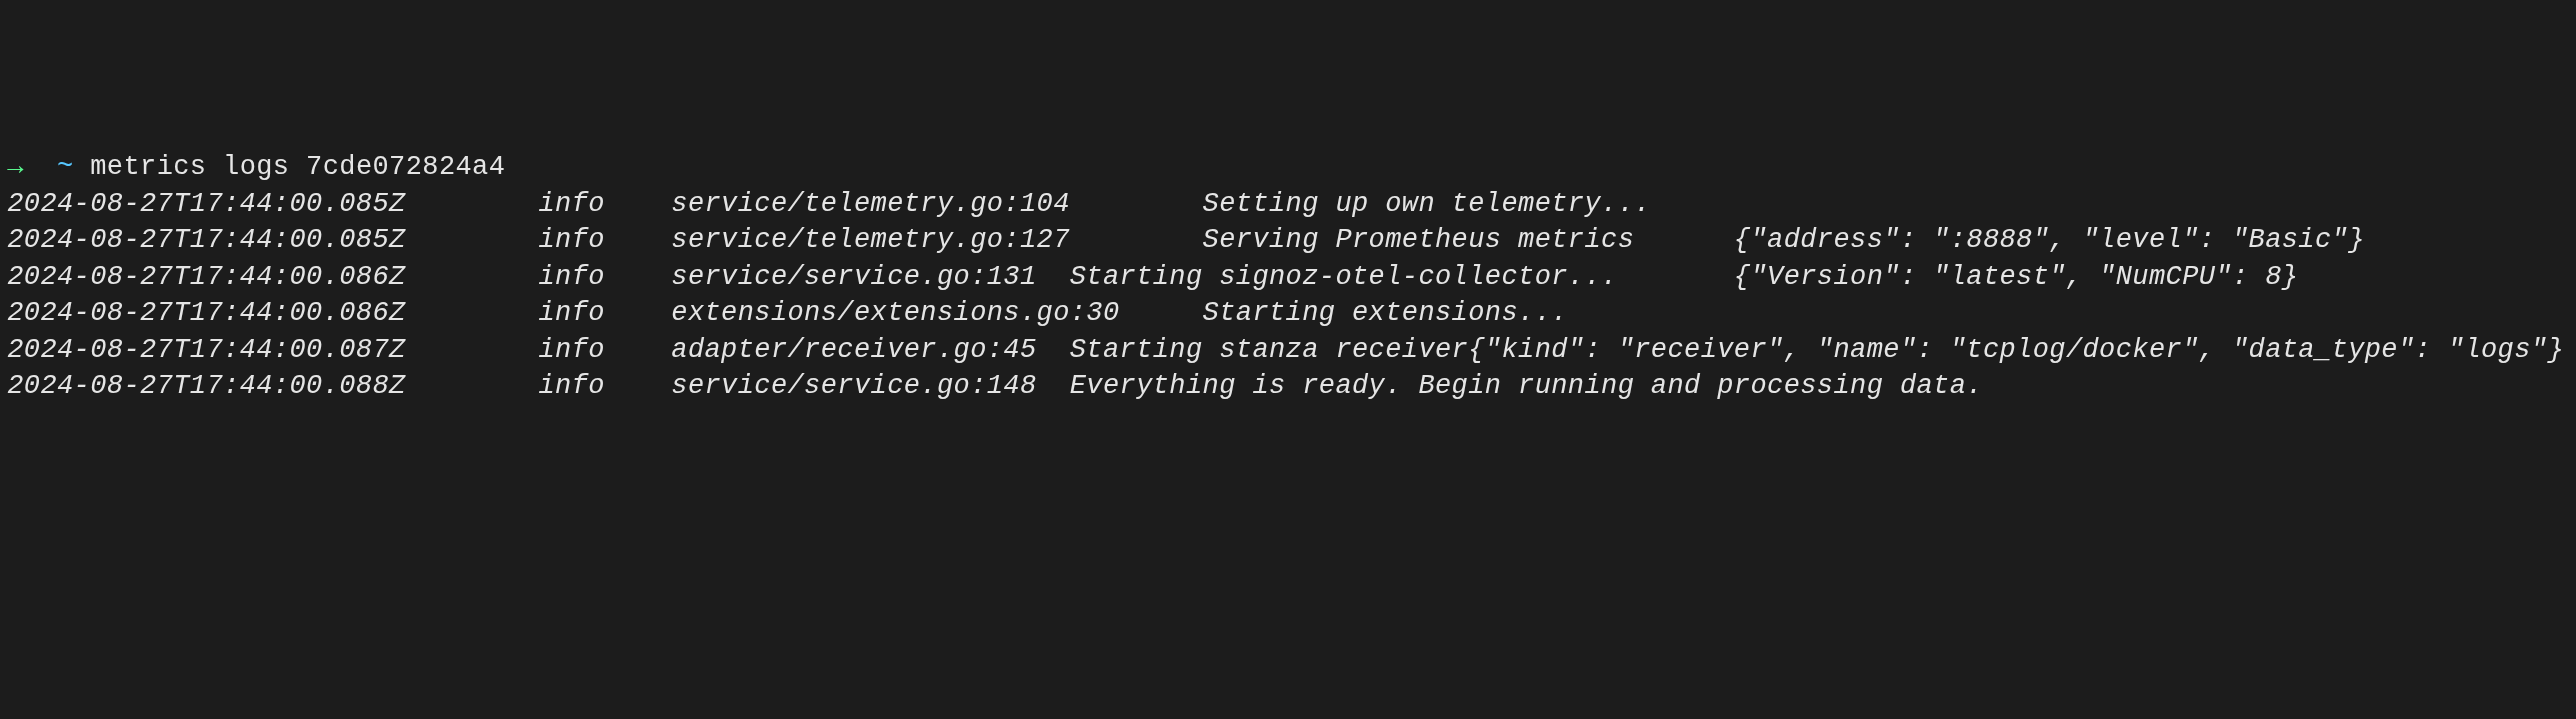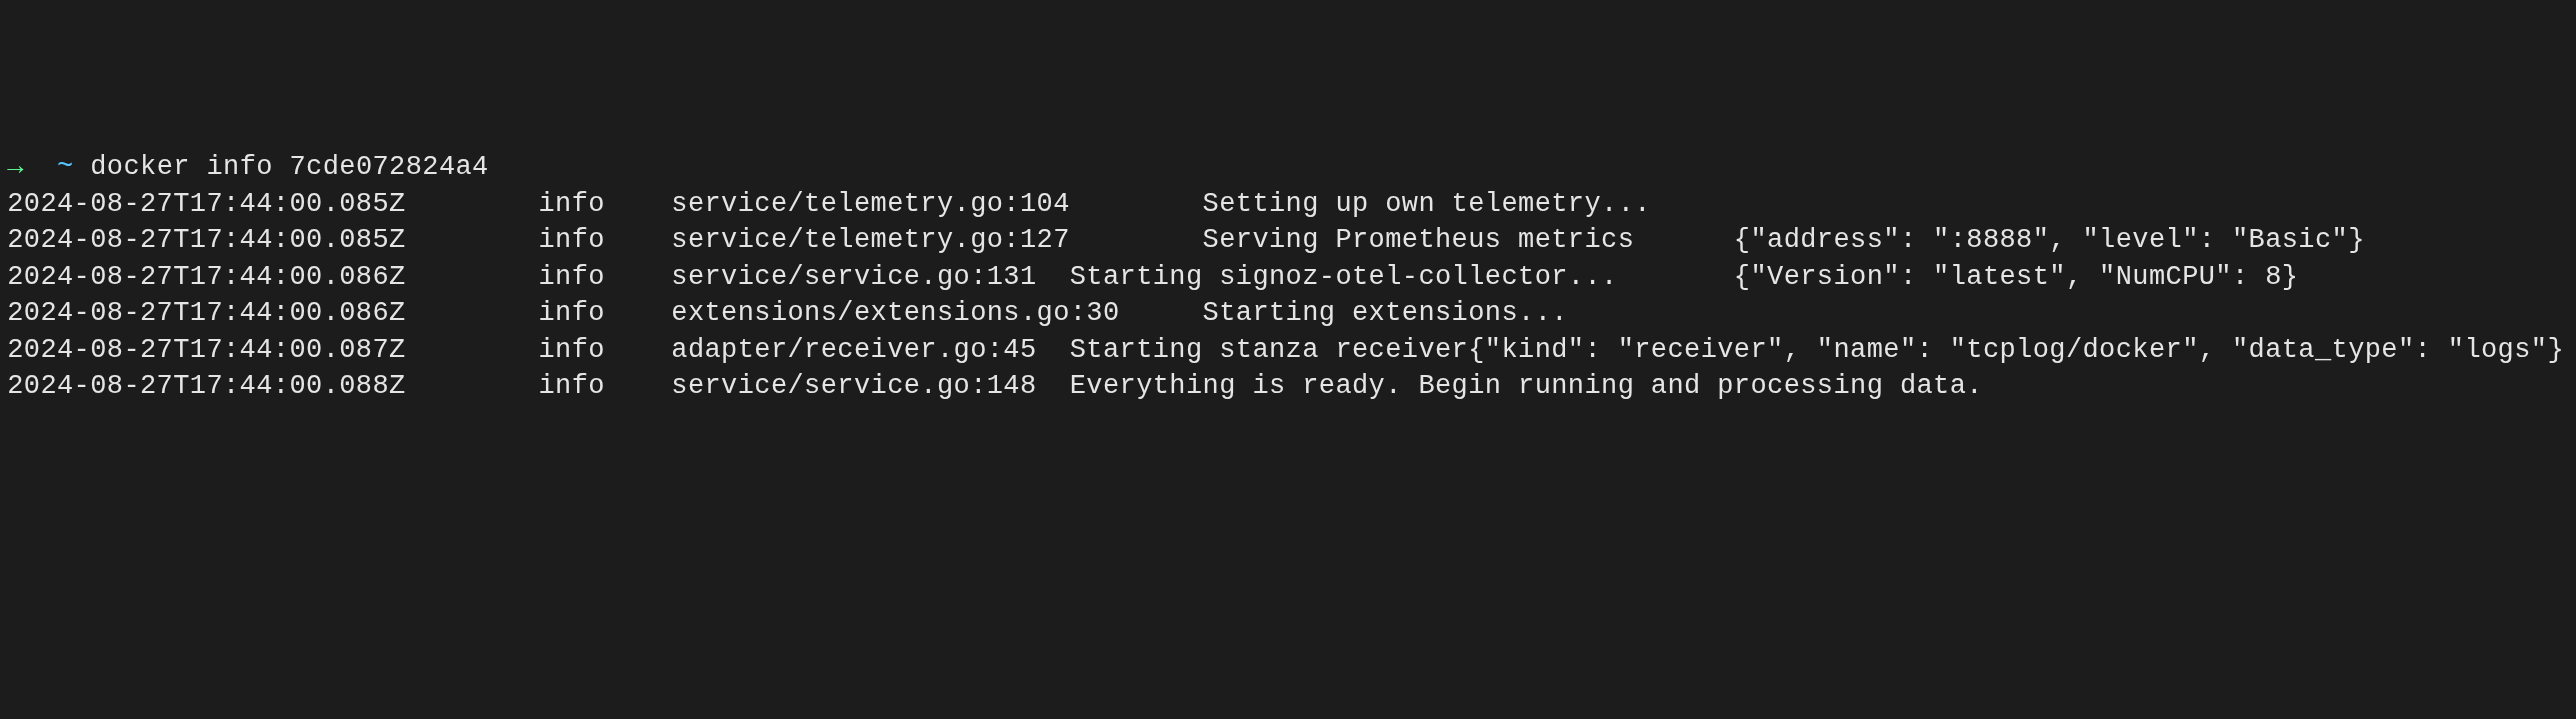--- a/index.html
+++ b/index.html
@@ -25,28 +25,29 @@
       color: #5af78e;
     }
     .prompt-tilde {
       color: #57c7ff;
     }
     .cmd {
       color: #e5e5e5;
     }
     .log-output {
       color: #e5e5e5;
+      font-style: italic;
     }
   </style>
 </head>
 <body>
 
 
 
-<div class="terminal"><span class="prompt-arrow">→</span>  <span class="prompt-tilde">~</span> <span class="cmd">docker info 7cde072824a4</span>
+<div class="terminal"><span class="prompt-arrow">→</span>  <span class="prompt-tilde">~</span> <span class="cmd">metrics logs 7cde072824a4</span>
 <span class="log-output">2024-08-27T17:44:00.085Z        info    service/telemetry.go:104        Setting up own telemetry...
 2024-08-27T17:44:00.085Z        info    service/telemetry.go:127        Serving Prometheus metrics      {"address": ":8888", "level": "Basic"}
 2024-08-27T17:44:00.086Z        info    service/service.go:131  Starting signoz-otel-collector...       {"Version": "latest", "NumCPU": 8}
 2024-08-27T17:44:00.086Z        info    extensions/extensions.go:30     Starting extensions...
 2024-08-27T17:44:00.087Z        info    adapter/receiver.go:45  Starting stanza receiver{"kind": "receiver", "name": "tcplog/docker", "data_type": "logs"}
 2024-08-27T17:44:00.088Z        info    service/service.go:148  Everything is ready. Begin running and processing data.</span></div>
 
 
 
 

